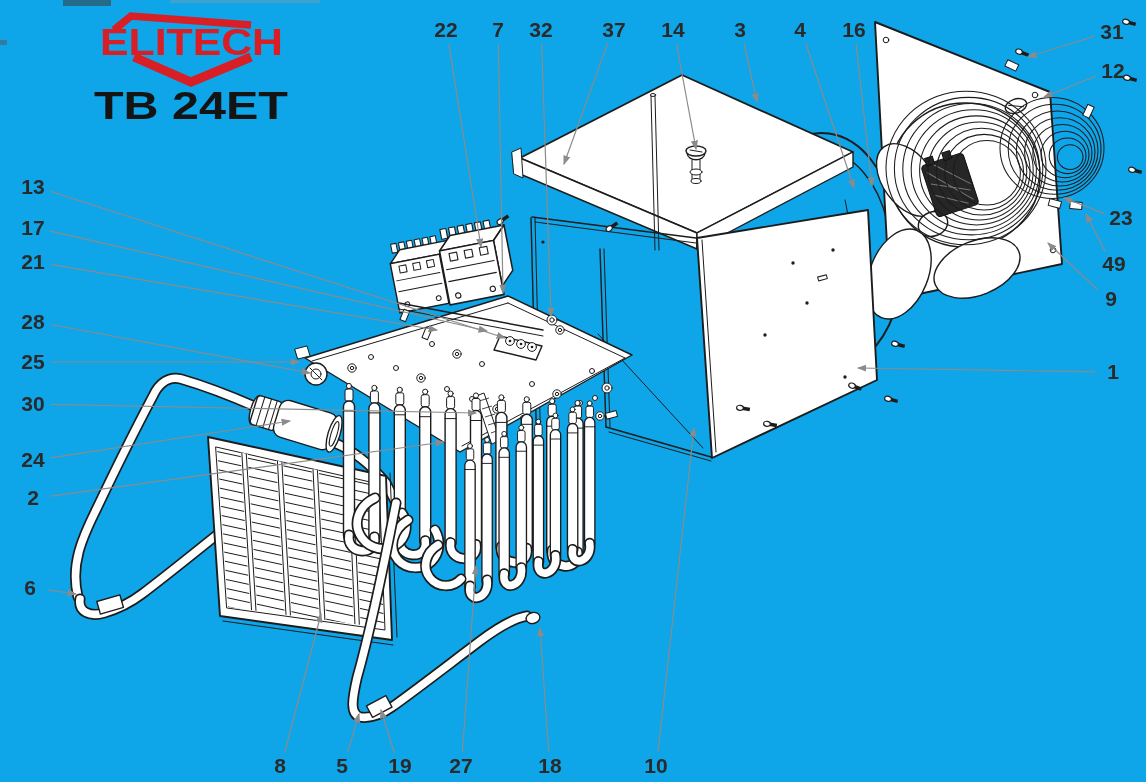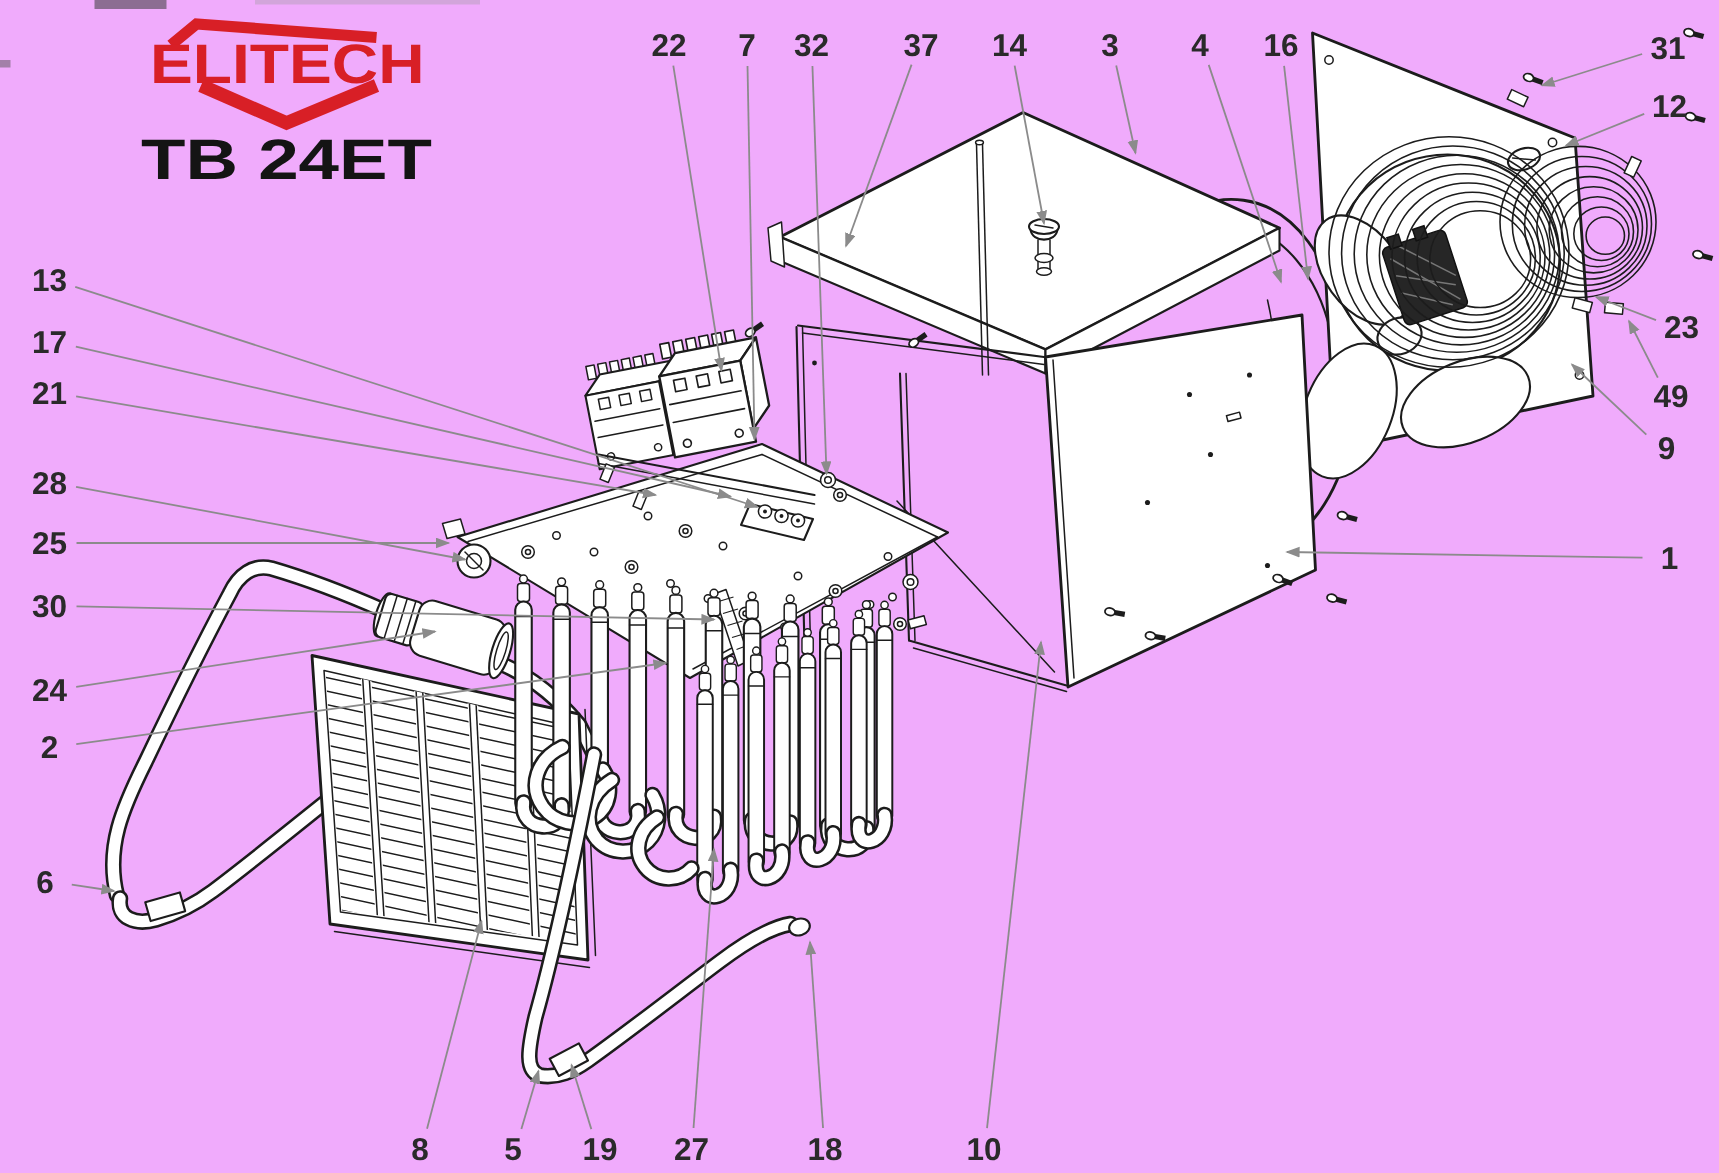--- a/index.html
+++ b/index.html
@@ -1,17 +1,17 @@
 <!DOCTYPE html>
 <html><head>
 <meta charset="utf-8">
 <style>
   html,body{margin:0;padding:0;background:#fff;}
   body{width:1146px;height:782px;overflow:hidden;font-family:"Liberation Sans",sans-serif;}
-  #stage{position:relative;width:1146px;height:782px;background:#f0abfc;}
+  #stage{position:relative;width:1146px;height:782px;background:#0ea5e9;}
   svg{position:absolute;left:0;top:0;}
   .k{stroke:#1c1c1c;fill:none;stroke-width:1.4;stroke-linecap:round;stroke-linejoin:round;}
   .w{fill:#ffffff;}
   .t{stroke-width:1;}
   .b2{stroke-width:1.9;}
   .to{stroke:#1c1c1c;fill:none;stroke-width:11;stroke-linecap:round;stroke-linejoin:round;}
   .ti{stroke:#ffffff;fill:none;stroke-width:7.6;stroke-linecap:round;stroke-linejoin:round;}
   .leader{stroke:#8b8b8b;stroke-width:1.2;fill:none;}
   .lbl{font:700 21px "Liberation Sans",sans-serif;fill:#2a2a2a;}
   .logo-word{font:800 37px "Liberation Sans",sans-serif;}

